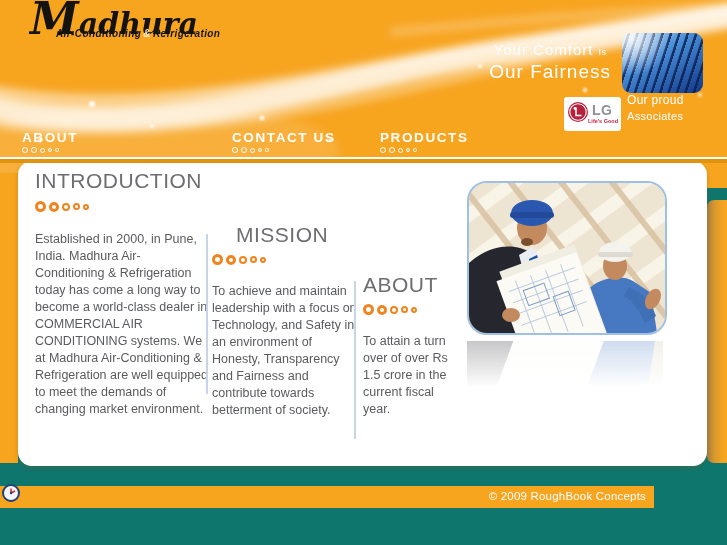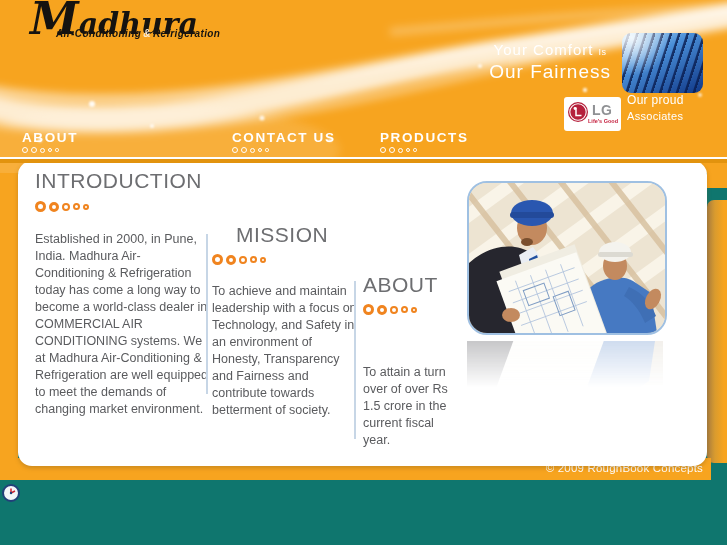--- a/index.html
+++ b/index.html
@@ -6,21 +6,21 @@
   body{width:727px;height:545px;background:#ffffff;font-family:"Liberation Sans",sans-serif;overflow:hidden;}
   .page{position:relative;width:727px;height:545px;background:#0f766e;}
 
   
   .header-bg{position:absolute;left:0;top:0;width:727px;height:173px;background:#F7A41F;overflow:hidden;}
   .nav-underline{position:absolute;left:0;top:157px;width:727px;height:2px;background:#fff;z-index:6;}
   .nav-underline-shadow{position:absolute;left:0;top:159px;width:727px;height:4px;background:#E2930E;z-index:6;}
   .left-strip{position:absolute;left:0;top:173px;width:18px;height:290px;background:#F7A41F;}
   .right-strip-a{position:absolute;left:707px;top:173px;width:20px;height:15px;background:#F7A41F;}
   .right-strip-b{position:absolute;left:707px;top:200px;width:20px;height:263px;background:linear-gradient(to right,#A97E40,#D99B2E 40%,#F7A41F 85%);border-radius:7px 0 0 7px;}
-  .footer-bar{position:absolute;left:0;top:458px;width:711px;height:22px;background:#F7A41F;}
+  .footer-bar{position:absolute;left:0;top:486px;width:654px;height:22px;background:#F7A41F;}
 
   
   .logo{position:absolute;left:30px;top:2px;z-index:5;color:#151310;}
   .logo-name{font-family:"DejaVu Serif",serif;font-style:italic;font-weight:bold;font-size:30px;line-height:34px;}
   .logo-name::first-letter{font-size:44px;}
   .logo-tagline{position:absolute;left:56px;top:28px;z-index:5;font-size:10px;font-weight:bold;font-style:italic;letter-spacing:.4px;color:#161410;white-space:nowrap;}
   .logo-tagline .amp{color:#fcead0;padding:0 2px;}
   .slogan{position:absolute;right:116px;top:41px;z-index:5;text-align:center;color:#fff;letter-spacing:1px;}
   .slogan-l1{font-size:15px;line-height:17px;}
   .slogan-l1 .is{font-size:9px;letter-spacing:.5px;}
@@ -212,21 +212,21 @@
     <div class="vdivider" style="left:336px;top:120px;height:158px;"></div>
 
     <div class="heading" style="left:345px;top:112px;">ABOUT</div>
     <div class="dots o-dots" style="left:345px;top:141px;">
         <span class="d d1"></span>
         <span class="d d2"></span>
         <span class="d d3"></span>
         <span class="d d4"></span>
         <span class="d d5"></span>
       </div>
-    <div class="body-copy" style="left:345px;top:172px;width:100px;margin-top:31px;">To attain a turn over of over Rs 1.5 crore in the current fiscal year.</div>
+    <div class="body-copy" style="left:345px;top:172px;width:100px;">To attain a turn over of over Rs 1.5 crore in the current fiscal year.</div>
 
     <div class="photo">
       <svg width="196" height="150" viewBox="0 0 196 150" preserveAspectRatio="none">
         <rect width="196" height="150" fill="#EDE4D2"></rect>
         <g transform="rotate(-36 98 75)" fill="#F9F4E8">
           <rect x="-100" y="-62" width="420" height="13"></rect>
           <rect x="-100" y="-24" width="420" height="13"></rect>
           <rect x="-100" y="14" width="420" height="13"></rect>
           <rect x="-100" y="52" width="420" height="13"></rect>
           <rect x="-100" y="90" width="420" height="13"></rect>

